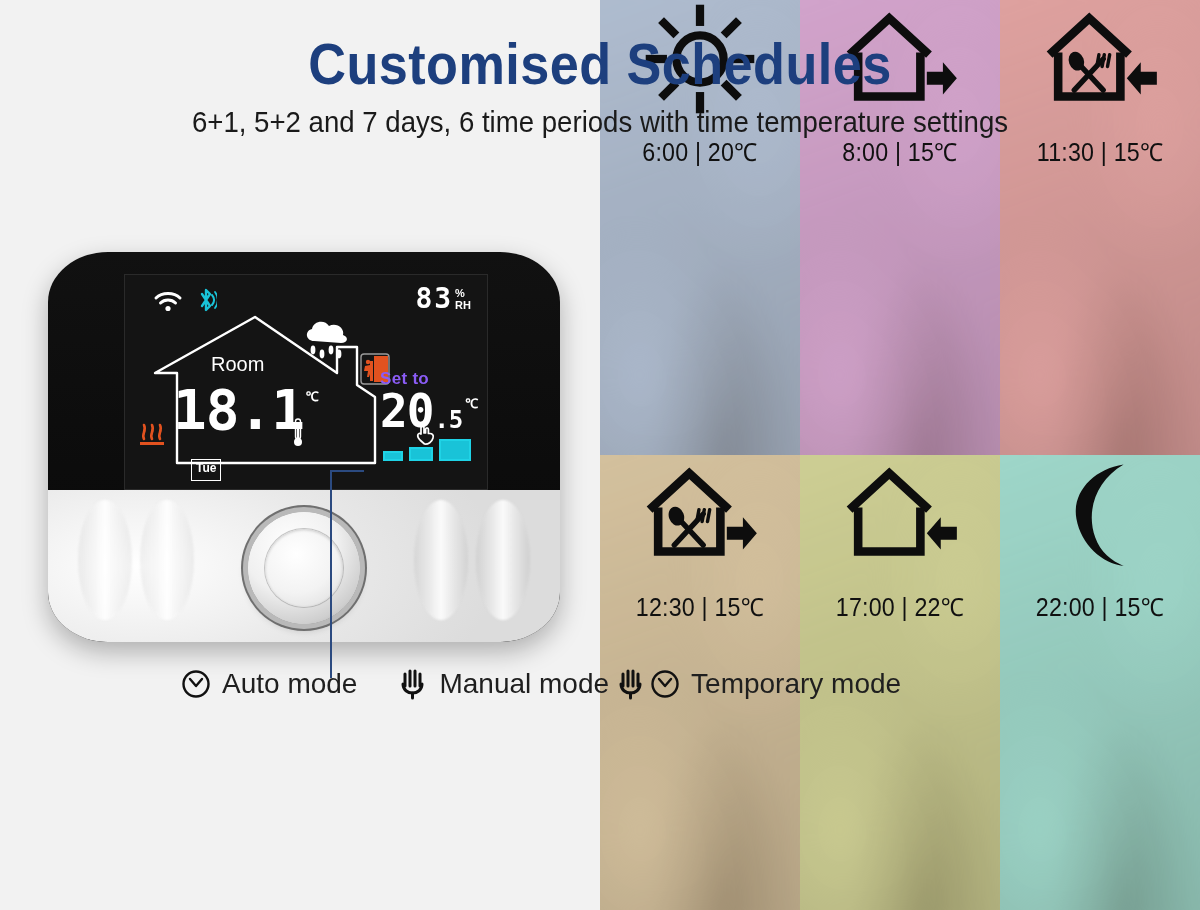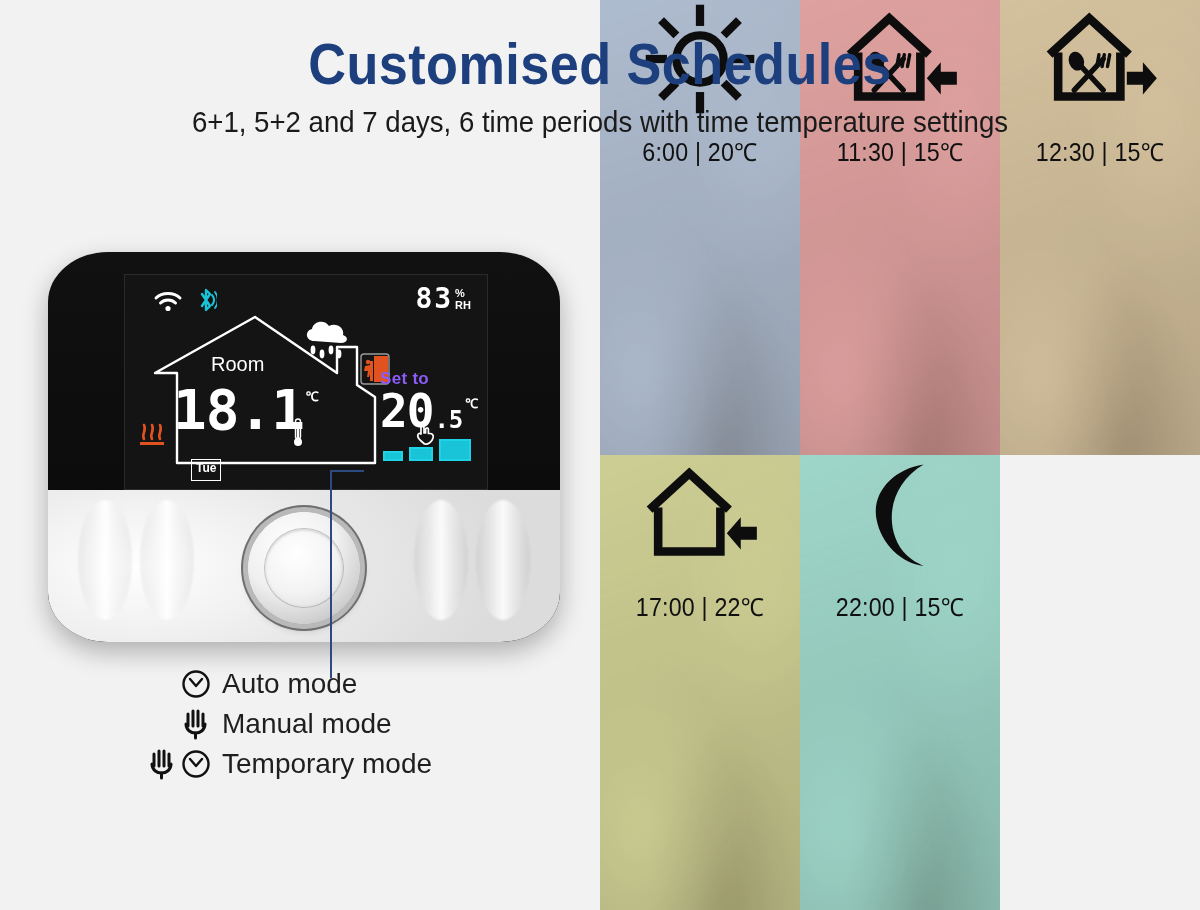--- a/index.html
+++ b/index.html
@@ -246,22 +246,22 @@
     background: #2b4a80;
     z-index: 4;
   }
 
   
   #mode-legend {
     position: absolute;
     left: 140px; top: 668px;
     z-index: 4;
     display: flex;
-    flex-direction: column;
-    gap: 8px;
+    flex-direction: row;
+    gap: 0;
   }
   .mode-row {
     display: flex;
     align-items: center;
     gap: 10px;
   }
   .mode-row .icons {
     display: flex; align-items: center; gap: 2px;
     width: 72px; justify-content: flex-end;
   }
@@ -293,20 +293,34 @@
             <line x1="70" y1="70" x2="83" y2="83"></line>
             <line x1="83" y1="17" x2="70" y2="30"></line>
             <line x1="30" y1="70" x2="17" y2="83"></line>
           </g>
         </svg>
       </span>
       <span class="sched-label">6:00 | 20℃</span>
     </div>
   </div>
 
+  <div class="sched-cell">
+    <div class="cell-bg"></div>
+    <div class="cell-tint" style="background: rgb(219, 170, 212);"></div>
+    <div class="cell-inner">
+      <span class="sched-icon">
+        <svg viewBox="0 0 110 100">
+          <path d="M8 46 L45 12 L82 46" fill="none" stroke="#0d0d0d" stroke-width="8" stroke-linejoin="miter"></path>
+          <path d="M16 44 L16 85 L74 85 L74 44" fill="none" stroke="#0d0d0d" stroke-width="8"></path>
+          <path d="M80 62 L95 62 L95 53 L108 68 L95 83 L95 74 L80 74 Z" fill="#0d0d0d"></path>
+        </svg>
+      </span>
+      <span class="sched-label">8:00 | 15℃</span>
+    </div>
+  </div>
 
   <div class="sched-cell">
     <div class="cell-bg"></div>
     <div class="cell-tint" style="background: rgb(232, 168, 166);"></div>
     <div class="cell-inner">
       <span class="sched-icon">
         <svg viewBox="0 0 110 100">
           <path d="M8 46 L45 12 L82 46" fill="none" stroke="#0d0d0d" stroke-width="8" stroke-linejoin="miter"></path>
           <path d="M16 44 L16 85 L74 85 L74 44" fill="none" stroke="#0d0d0d" stroke-width="8"></path>
           <g stroke="#0d0d0d" stroke-width="5" stroke-linecap="round">

